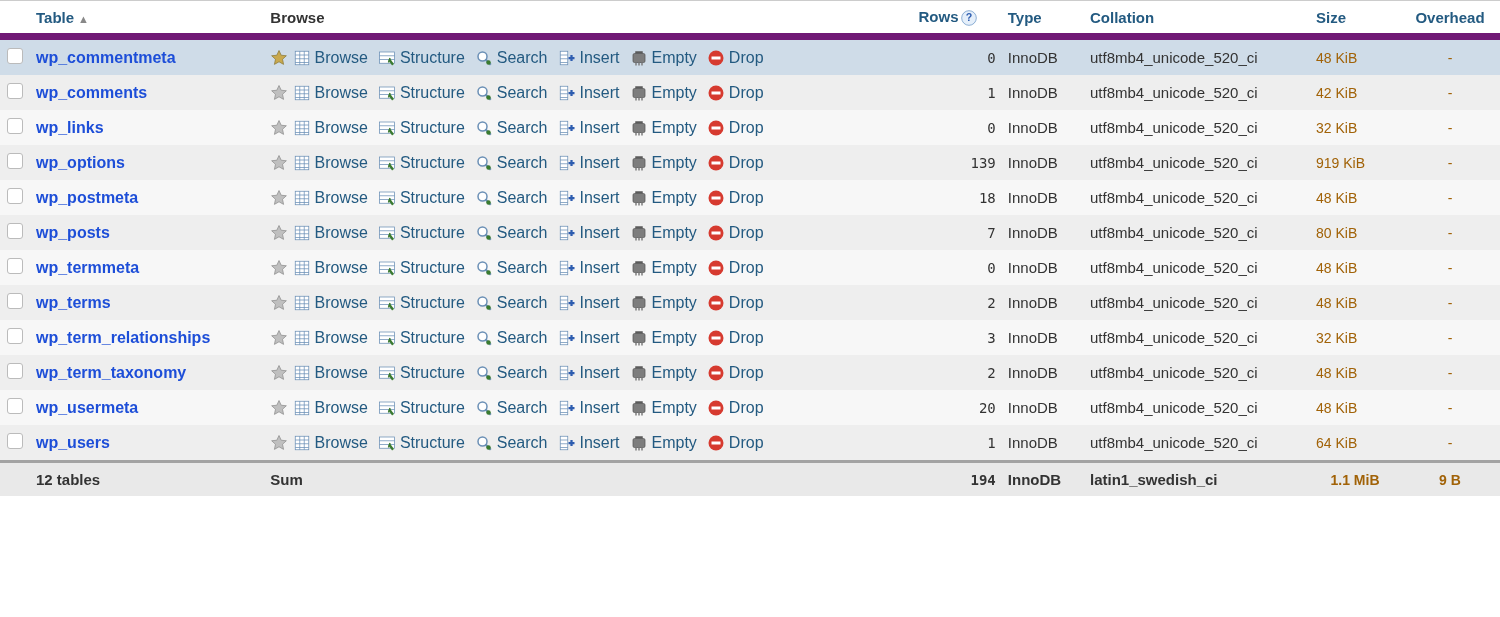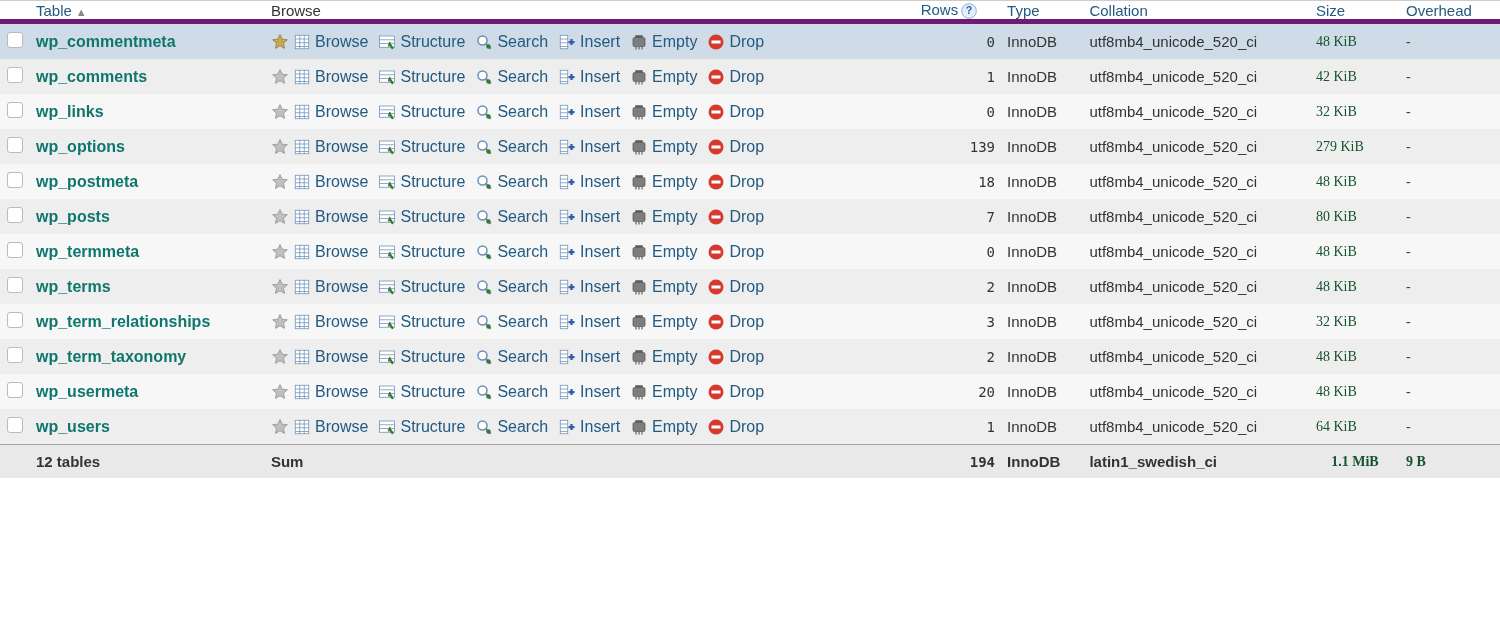--- a/index.html
+++ b/index.html
@@ -1,41 +1,41 @@
 <!DOCTYPE html>
 <html><head>
 <meta charset="utf-8">
 <style>
 *{box-sizing:border-box;margin:0;padding:0}
 body{font-family:sans-serif;font-size:15px;color:#333;background:#fff}
 table{width:100%;border-collapse:collapse}
-th{font-weight:400;text-align:left;color:#333;background:#fff;padding:0 6px;font-size:15px;border-top:1px solid #ccc;border-bottom:5px solid #701a75}
+th{font-weight:700;text-align:left;color:#333;background:#fff;padding:7px 6px;font-size:15px;border-top:1px solid #ccc;border-bottom:7px solid #701a75}
 th.sortable{color:#235a81;cursor:pointer}
 th .sort-ind{color:#888;font-size:11px;margin-left:4px}
 td{padding:8px 6px;vertical-align:middle}
 tr.even{background:#eee}
 tr.odd{background:#f7f7f7}
 tr.hover{background:#cfdce8}
 .chkcell{width:30px;text-align:center}
 input[type=checkbox]{width:16px;height:16px;cursor:pointer;border:1px solid #bbb;border-radius:3px;appearance:none;background:#fff}
-.tbl-name{color:#0f766e;font-weight:700;cursor:pointer;font-size:16px;display:inline-block}
+.tbl-name{color:#1d4ed8;font-weight:700;cursor:pointer;font-size:16px;display:inline-block}
 .action-cell{white-space:nowrap}
 .alink{color:#235a81;cursor:pointer;font-size:16px;display:inline-flex;align-items:center;gap:4px;margin-right:10px;vertical-align:middle}
 .num{text-align:right;font-family:Menlo,Consolas,monospace;font-size:14px;color:#333}
-.mono{font-family:Liberation Serif, serif;font-size:14px;color:#14532d}
+.mono{font-family:Liberation Sans, sans-serif;font-size:14px;color:#a16207}
 .rows-head{}
 .size-col{width:90px}
-.over-col{width:100px;text-align:left}
+.over-col{width:100px;text-align:center}
 .type-col{}
 .coll-col{}
 .ic{width:18px;height:18px;display:inline-block;vertical-align:middle}
 .star svg{fill:#bfbfbf;stroke:#8d8d8d;stroke-width:1}
 .star.active svg{fill:#c9a94e;stroke:#8a7a3a}
 .help-ic{width:16px;height:16px;display:inline-block;vertical-align:middle;margin-left:3px}
-tfoot td{font-weight:700;background:#e9e9e9;border-top:1px solid #a3a3a3}
+tfoot td{font-weight:700;background:#e9e9e9;border-top:3px solid #a3a3a3}
 </style>
 </head>
 <body>
 
 <svg width="0" height="0" style="position:absolute">
 <defs>
 <symbol id="i-star" viewBox="0 0 24 24">
         <path d="M12 2l2.9 6.3 6.9.7-5.1 4.7 1.4 6.8L12 17l-6.1 3.5 1.4-6.8L2.2 9l6.9-.7z"></path>
       </symbol>
 <symbol id="i-browse" viewBox="0 0 24 24">
@@ -185,21 +185,21 @@
               </svg></span>Search</a><a class="alink"><span class="ic"><svg viewBox="0 0 24 24">
                 <use href="#i-insert"></use>
               </svg></span>Insert</a><a class="alink"><span class="ic"><svg viewBox="0 0 24 24">
                 <use href="#i-empty"></use>
               </svg></span>Empty</a><a class="alink"><span class="ic"><svg viewBox="0 0 24 24">
                 <use href="#i-drop"></use>
               </svg></span>Drop</a></td>
         <td class="num">139</td>
         <td>InnoDB</td>
         <td>utf8mb4_unicode_520_ci</td>
-        <td class="mono">279 KiB</td>
+        <td class="mono">919 KiB</td>
         <td class="mono over-col">-</td>
       </tr>
       <tr class="odd">
         <td class="chkcell"><input type="checkbox" style=""></td>
         <td><a class="tbl-name">wp_postmeta</a></td>
         <td class="action-cell"><span class="ic star"><svg viewBox="0 0 24 24">
               <use href="#i-star"></use>
             </svg></span> <a class="alink"><span class="ic"><svg viewBox="0 0 24 24">
                 <use href="#i-browse"></use>
               </svg></span>Browse</a><a class="alink"><span class="ic"><svg viewBox="0 0 24 24">

